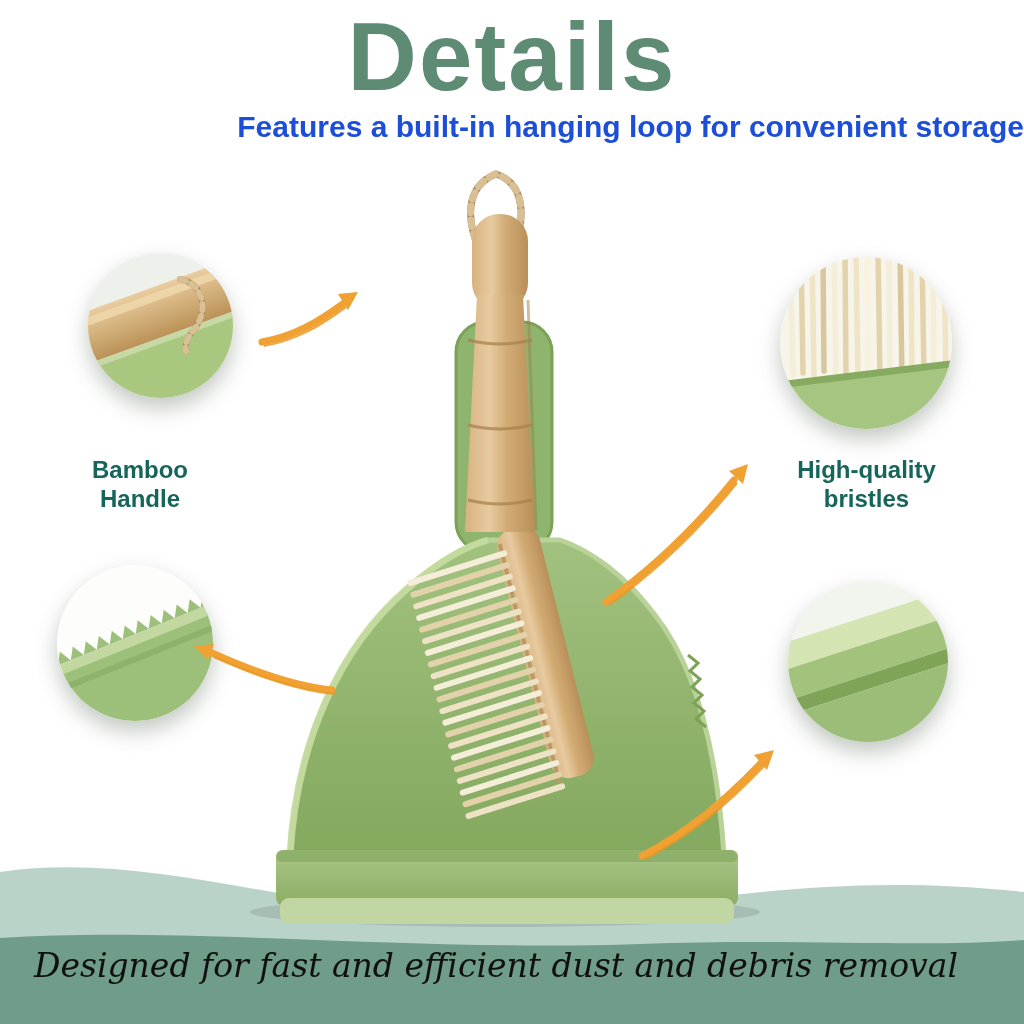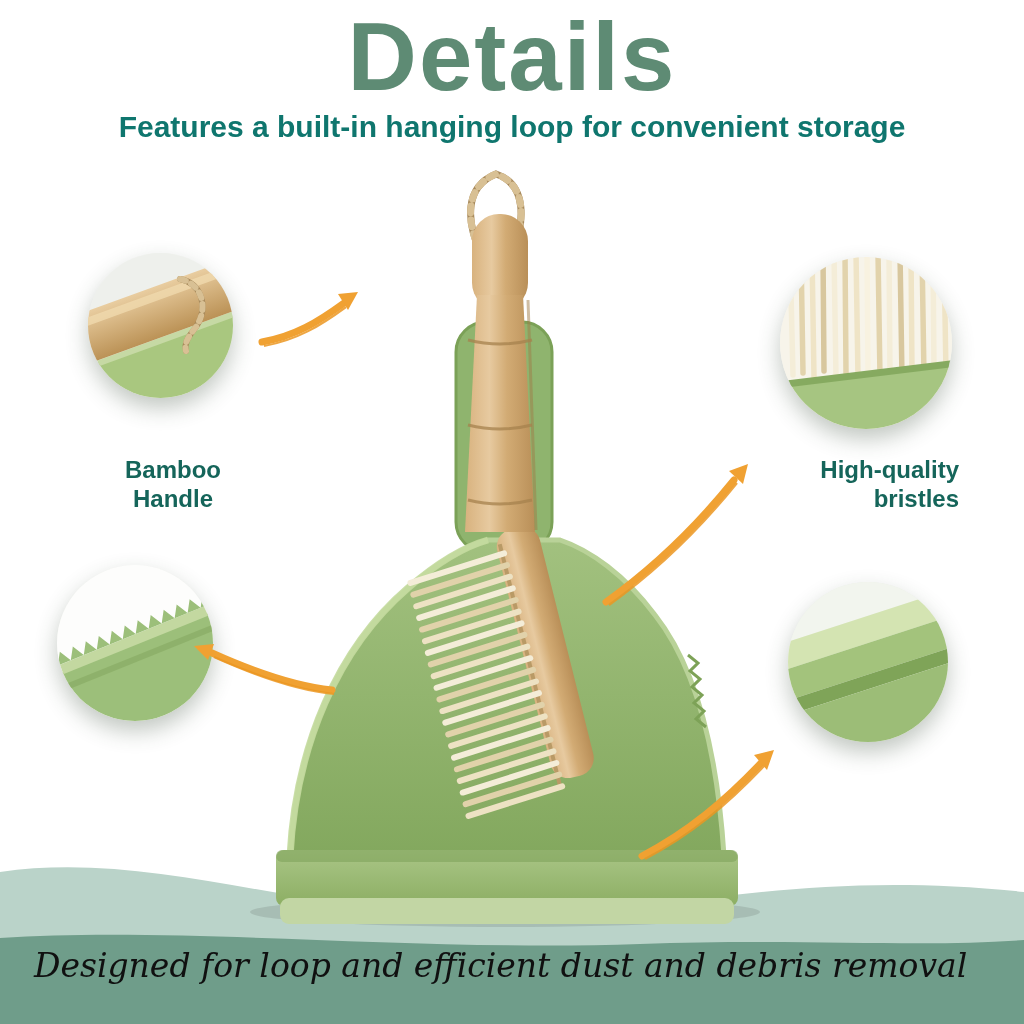--- a/index.html
+++ b/index.html
@@ -6,22 +6,22 @@
   .canvas{
     position:relative;width:1024px;height:1024px;overflow:hidden;background:#ffffff;
     font-family:"Liberation Sans", sans-serif;
   }
   .layer{position:absolute;left:0;top:0;width:1024px;height:1024px;pointer-events:none;}
   .title{
     position:absolute;top:2px;left:0;right:0;margin:0;text-align:center;
     font-size:96px;font-weight:800;color:#5e8b74;letter-spacing:2px;
   }
   .subtitle{
-    position:absolute;top:110px;left:0;right:0;text-align:center;
-    font-size:30px;font-weight:800;color:#0f766e;
+    position:absolute;top:110px;left:0;right:0;text-align:right;
+    font-size:30px;font-weight:800;color:#1d4ed8;
   }
   .callout-circle{
     position:absolute;border-radius:50%;overflow:hidden;background:#f2f3ef;
     box-shadow:0 10px 22px rgba(50,70,50,.30);
   }
   .callout-circle svg{display:block;width:100%;height:100%;}
   .callout-label{
     position:absolute;text-align:center;font-weight:700;font-size:24px;
     line-height:1.22;color:#15655a;
   }
@@ -130,21 +130,21 @@
       <g transform="rotate(-20 72 72)">
         <rect x="-30" y="86" width="210" height="90" fill="#a9c77f"></rect>
         <rect x="-30" y="84" width="210" height="6" fill="#c6d9a4"></rect>
         <rect x="-30" y="34" width="210" height="50" rx="25" fill="url(#gBamC)"></rect>
         <rect x="-30" y="40" width="210" height="8" rx="4" fill="#f0d9ae" opacity=".8"></rect>
       </g>
       <path d="M92 26 C 112 30, 122 52, 108 74 C 100 84, 96 90, 98 98" fill="none" stroke="#a88a5c" stroke-width="6" stroke-linecap="round"></path>
       <path d="M92 26 C 112 30, 122 52, 108 74 C 100 84, 96 90, 98 98" fill="none" stroke="#d8c094" stroke-width="6" stroke-dasharray="6 6" stroke-linecap="round"></path>
     </svg>
   </div>
-  <div class="callout-label" style="left:103px;top:455px;width:140px;">Bamboo Handle</div>
+  <div class="callout-label" style="left:70px;top:455px;width:140px;">Bamboo Handle</div>
 
   <div class="callout-circle" style="left:57px;top:565px;width:156px;height:156px;">
     <svg viewBox="0 0 156 156">
       <rect width="156" height="156" fill="#fdfdfc"></rect>
       <g transform="rotate(-22 78 78)">
         <rect x="-30" y="78" width="220" height="120" fill="#9cbf7a"></rect>
         <rect x="-30" y="70" width="220" height="10" fill="#c3d8a0"></rect>
         <path fill="#9cbf7a" d="M-30 70 l7 -12 l7 12 z M-16 70 l7 -12 l7 12 z M-2 70 l7 -12 l7 12 z M12 70 l7 -12 l7 12 z M26 70 l7 -12 l7 12 z M40 70 l7 -12 l7 12 z M54 70 l7 -12 l7 12 z M68 70 l7 -12 l7 12 z M82 70 l7 -12 l7 12 z M96 70 l7 -12 l7 12 z M110 70 l7 -12 l7 12 z M124 70 l7 -12 l7 12 z M138 70 l7 -12 l7 12 z M152 70 l7 -12 l7 12 z"></path>
         <rect x="-30" y="90" width="220" height="6" fill="#85a961" opacity=".6"></rect>
       </g>
@@ -168,21 +168,21 @@
         <line x1="120" y1="-4" x2="122" y2="121" stroke="#d8c79e"></line>
         <line x1="131" y1="-4" x2="132" y2="115" stroke="#efe4c6"></line>
         <line x1="142" y1="-4" x2="144" y2="119" stroke="#e2d3ac"></line>
         <line x1="153" y1="-4" x2="154" y2="114" stroke="#f4edd8"></line>
         <line x1="164" y1="-4" x2="166" y2="118" stroke="#efe4c6"></line>
       </g>
       <rect x="-20" y="118" width="212" height="90" fill="#a6c581" transform="rotate(-7 86 150)"></rect>
       <rect x="-20" y="114" width="212" height="7" fill="#86aa60" transform="rotate(-7 86 150)"></rect>
     </svg>
   </div>
-  <div class="callout-label" style="left:774px;top:455px;width:185px;text-align:right;">High-quality bristles</div>
+  <div class="callout-label" style="left:774px;top:455px;width:185px;">High-quality bristles</div>
 
   <div class="callout-circle" style="left:788px;top:582px;width:160px;height:160px;">
     <svg viewBox="0 0 160 160">
       <rect width="160" height="160" fill="#edf1e9"></rect>
       <g transform="rotate(-18 80 80)">
         <rect x="-30" y="-50" width="220" height="86" fill="#f2f5ee"></rect>
         <rect x="-30" y="36" width="220" height="26" fill="#d4e4b2"></rect>
         <rect x="-30" y="62" width="220" height="30" fill="#a3c37c"></rect>
         <rect x="-30" y="92" width="220" height="14" fill="#7fa458"></rect>
         <rect x="-30" y="106" width="220" height="90" fill="#9cbd77"></rect>
@@ -206,15 +206,15 @@
       <path d="M606 602 C 648 572, 692 532, 734 480" fill="none" stroke="#eb9722" stroke-width="2.2" opacity=".85" transform="translate(3,3)"></path>
       <polygon points="748,464 743,484 729,471" fill="#f0a132"></polygon>
     </g>
     <g>
       <path d="M642 856 C 688 832, 724 802, 762 762" fill="none" stroke="#f0a132" stroke-width="7" stroke-linecap="round"></path>
       <path d="M642 856 C 688 832, 724 802, 762 762" fill="none" stroke="#eb9722" stroke-width="2.2" opacity=".85" transform="translate(3,3)"></path>
       <polygon points="774,750 767,770 754,755" fill="#f0a132"></polygon>
     </g>
   </svg>
 
-  <div class="footer-caption">Designed for loop and efficient dust and debris removal</div>
+  <div class="footer-caption">Designed for fast and efficient dust and debris removal</div>
 
 </div>
 
 </body></html>

